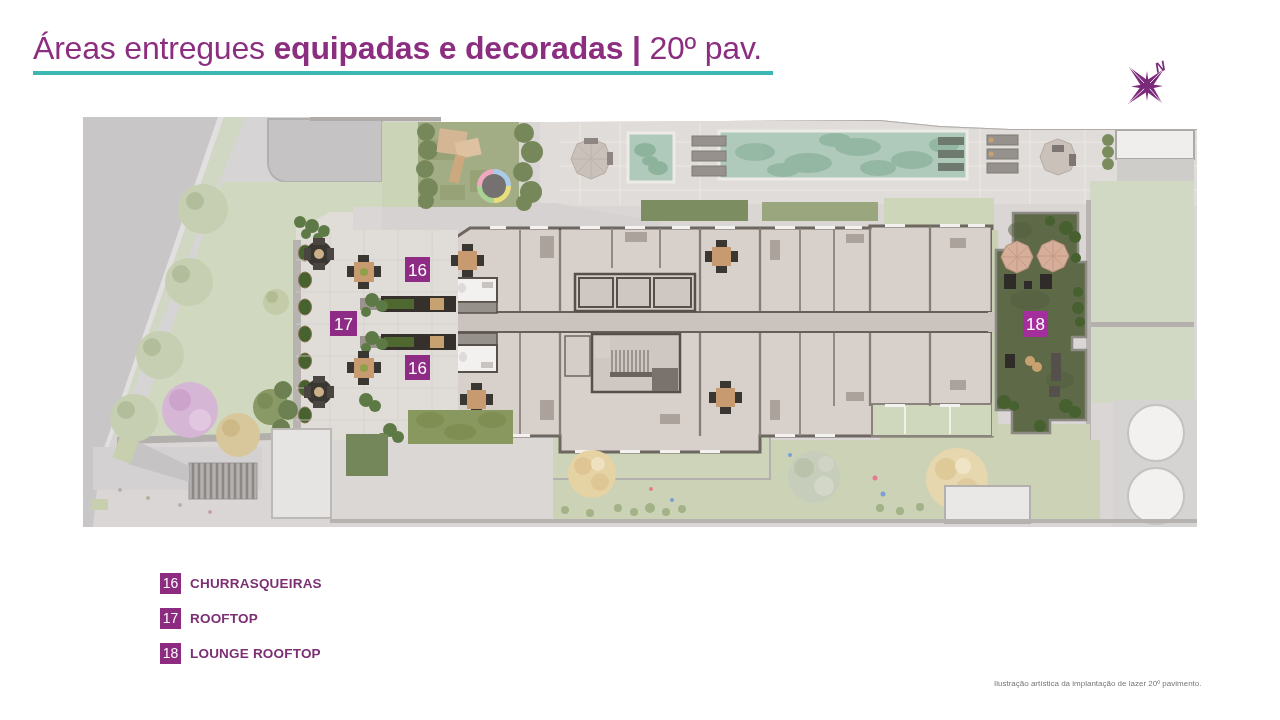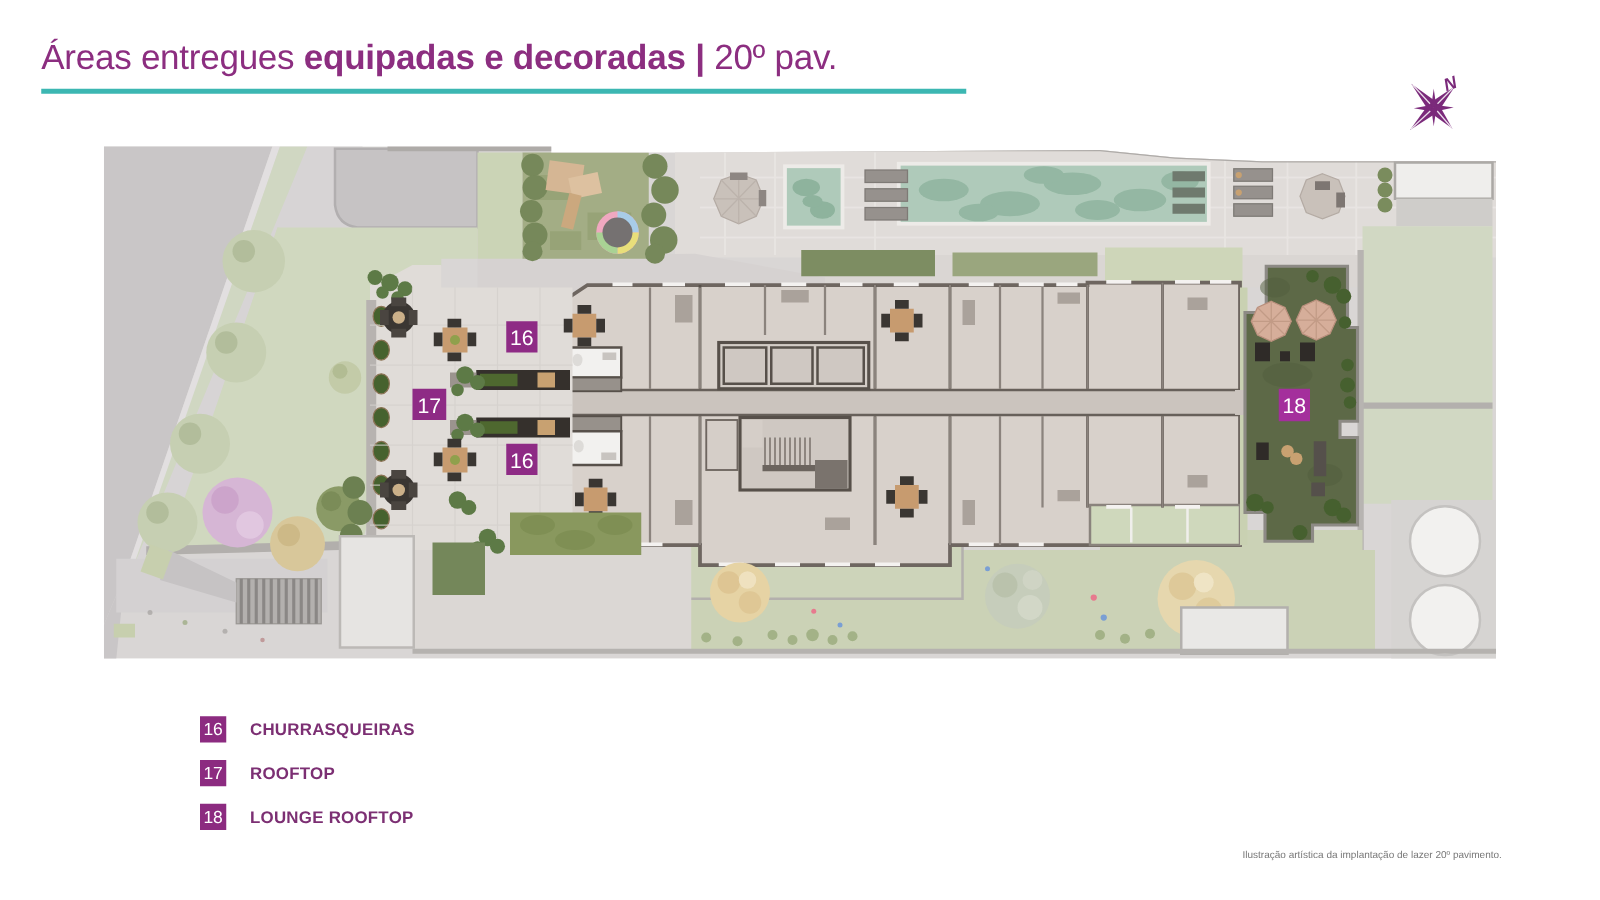--- a/index.html
+++ b/index.html
@@ -1,23 +1,23 @@
 <!DOCTYPE html>
 <html><head>
 <meta charset="utf-8">
 <style>
   html,body{margin:0;padding:0;background:#ffffff;width:1280px;height:720px;overflow:hidden;}
   body{font-family:"Liberation Sans", sans-serif;position:relative;}
-  .title{position:absolute;left:33px;top:30px;font-size:28px;color:#8c2e80;letter-spacing:-0.2px;white-space:nowrap;}
+  .title{position:absolute;left:33px;top:30px;font-size:32px;color:#8c2e80;letter-spacing:-0.2px;white-space:nowrap;}
   .title b{font-weight:bold;}
   .rule{position:absolute;left:33px;top:71px;width:740px;height:4px;background:#3cb7b2;}
   .legend{position:absolute;left:160px;top:572px;}
   .lrow{display:flex;align-items:center;margin-bottom:13px;height:22px;}
   .lbox{width:21px;height:21px;background:#8c2b80;color:#fff;font-size:14px;display:flex;align-items:center;justify-content:center;margin-right:9px;}
-  .ltext{color:#7c2f73;font-size:13.5px;font-weight:bold;letter-spacing:0.2px;margin-left:10px;}
+  .ltext{color:#7c2f73;font-size:13.5px;font-weight:bold;letter-spacing:0.2px;}
   .footnote{position:absolute;left:994px;top:679px;font-size:8px;color:#777;}
 </style>
 </head>
 <body>
 
 <div class="title">Áreas entregues <b>equipadas e decoradas | </b>20º pav.</div>
 
 <div class="rule"></div>
 
 <svg width="1280" height="720" viewBox="0 0 1280 720" style="position:absolute;left:0;top:0;">

